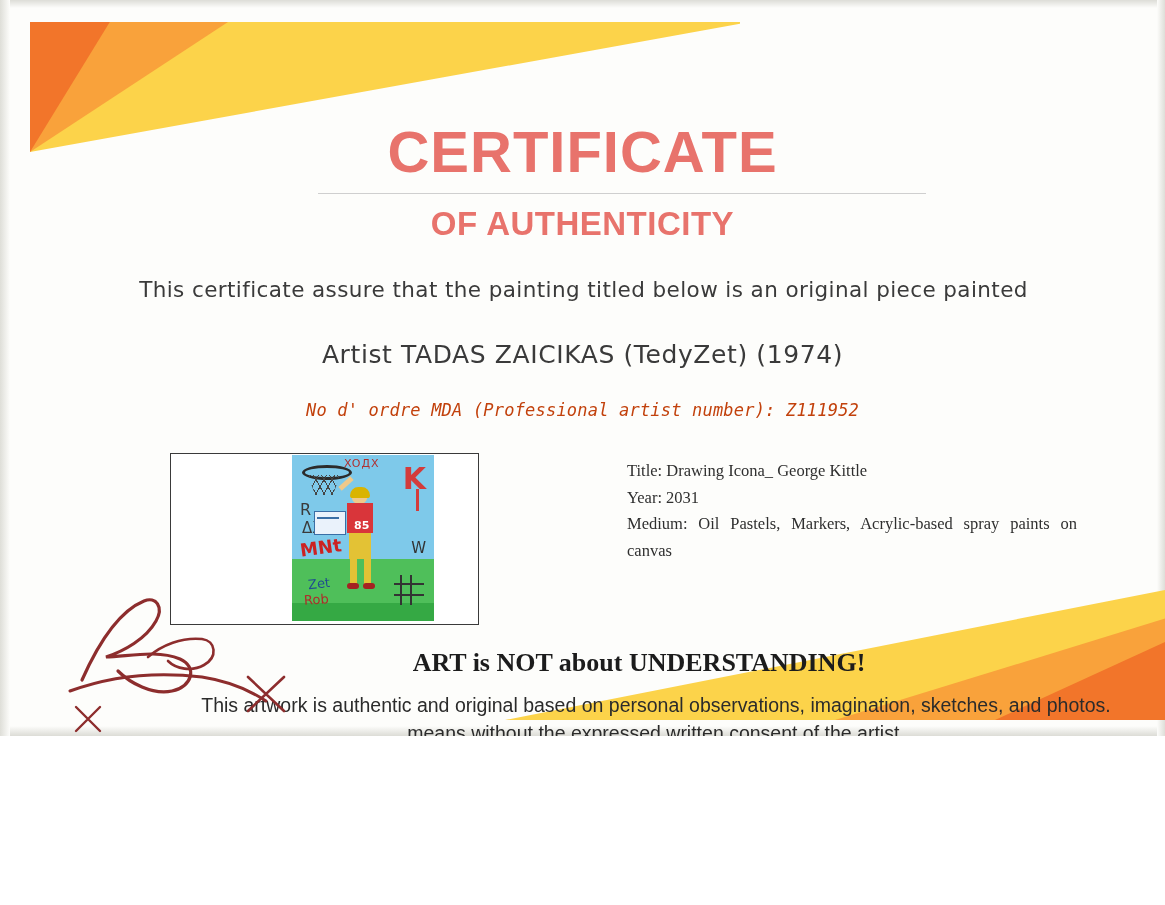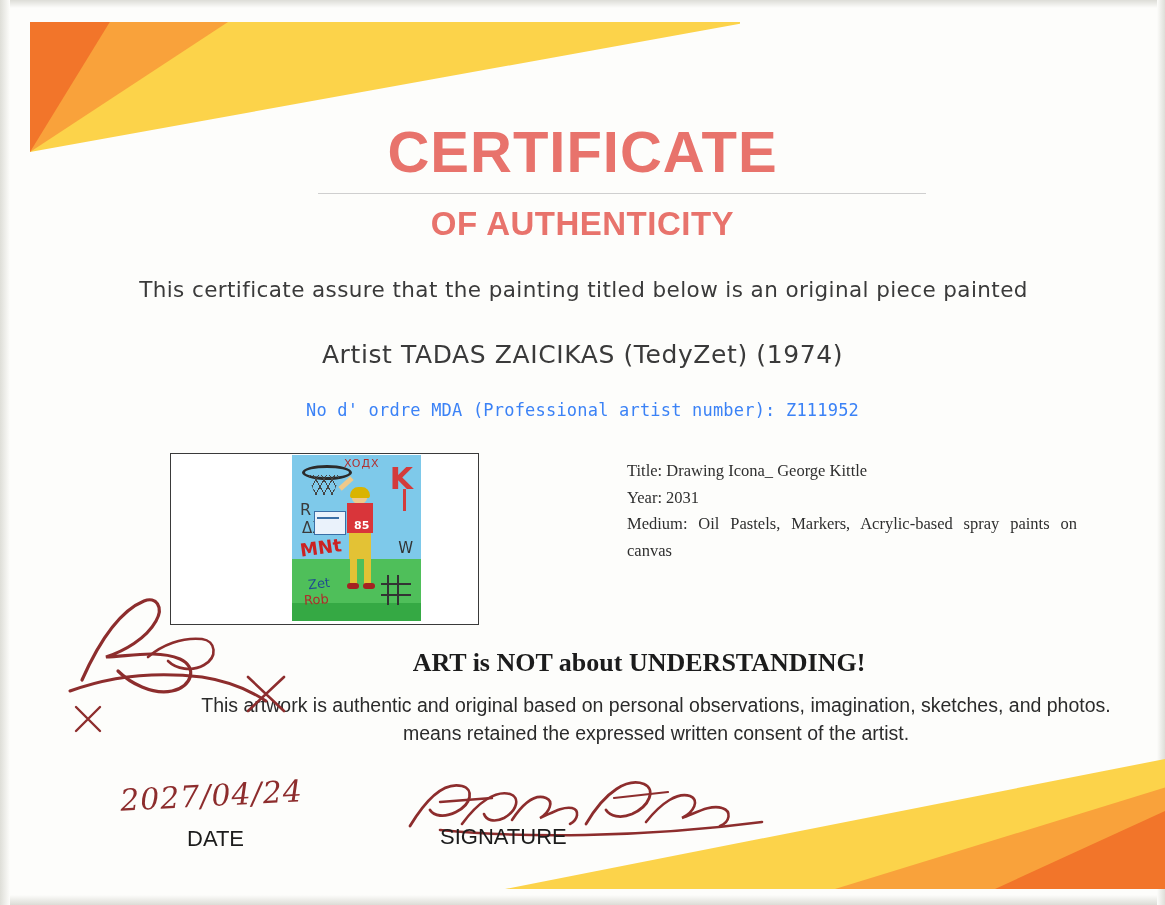--- a/index.html
+++ b/index.html
@@ -9,21 +9,21 @@
   }
   body {
     width: 1165px;
     height: 905px;
     font-family: "Liberation Sans", sans-serif;
     overflow: hidden;
   }
   #certificate {
     position: relative;
     width: 1165px;
-    height: 905px;
+    height: 736px;
     background: #fdfdfb;
     overflow: hidden;
   }
 
   
   .ribbon-tl {
     position: absolute;
     top: 0; left: 0;
     width: 740px; height: 160px;
     overflow: hidden;
@@ -137,38 +137,40 @@
     font-size: 25px;
     color: #3a3a3a;
     letter-spacing: 0.6px;
   }
   .mda-line {
     position: absolute;
     top: 400px; left: 0; width: 1165px;
     text-align: center;
     font-family: "DejaVu Sans Mono", monospace;
     font-size: 17px;
-    color: #3b82f6;
+    color: #c2410c;
     letter-spacing: 0.2px;
+    font-style: italic;
   }
 
   
   .art-frame {
     position: absolute;
     top: 453px; left: 170px;
     width: 307px; height: 170px;
     border: 1px solid #3a3a3a;
     background: #ffffff;
   }
   .art-image {
     position: absolute;
     top: 455px; left: 292px;
     width: 129px; height: 166px;
     background: #6fc4e8;
     overflow: hidden;
+    padding-left: 13px;
   }
   
   .art-sky { position:absolute; inset:0; background:#7ec9ea; }
   .art-grass { position:absolute; left:0; right:0; bottom:0; height:62px; background:#4fbf5a; }
   .art-grass2 { position:absolute; left:0; right:0; bottom:0; height:18px; background:#35a944; }
   .art-hoop-ring { position:absolute; top:10px; left:10px; width:44px; height:9px; border:3px solid #2b2b2b; border-radius:50%; }
   .art-hoop-net { position:absolute; top:20px; left:16px; width:32px; height:20px;
       background:
         repeating-linear-gradient(60deg, #444 0 1px, transparent 1px 7px),
         repeating-linear-gradient(-60deg, #444 0 1px, transparent 1px 7px);
@@ -326,21 +328,21 @@
 
   <div class="details">
     <div class="row">Title: Drawing Icona_ George Kittle</div>
     <div class="row">Year: 2031</div>
     <div class="row justified">Medium: Oil Pastels, Markers, Acrylic-based spray paints on canvas</div>
   </div>
 
   <div class="statement-head">ART is NOT about UNDERSTANDING!</div>
   <div class="statement-body">
     <div>This artwork is authentic and original based on personal observations, imagination, sketches, and photos.</div>
-    <div>means retained the expressed written consent of the artist.</div>
+    <div>means without the expressed written consent of the artist.</div>
   </div>
 
   <svg class="sig-ink sig-left" width="260" height="180" viewBox="0 0 260 180" fill="none">
     <path d="M30 115 C50 70, 70 45, 92 36 C104 31, 112 42, 104 56 C94 74, 72 86, 54 92 C74 92, 104 84, 128 94 C146 102, 140 122, 120 126 C100 130, 78 118, 66 106" stroke="#8d2d2d" stroke-width="3.2" stroke-linecap="round"></path>
     <path d="M18 126 C56 112, 100 106, 150 112 C176 116, 196 124, 214 136" stroke="#8d2d2d" stroke-width="3" stroke-linecap="round"></path>
     <path d="M96 92 C110 80, 130 72, 150 74 C164 76, 166 92, 152 100 C140 107, 124 104, 116 96" stroke="#8d2d2d" stroke-width="2.6" stroke-linecap="round"></path>
     <path d="M196 112 L232 146 M232 112 L196 146" stroke="#8d2d2d" stroke-width="2.6" stroke-linecap="round"></path>
     <path d="M24 142 L48 166 M48 142 L24 166" stroke="#8d2d2d" stroke-width="2.4" stroke-linecap="round"></path>
   </svg>
 

